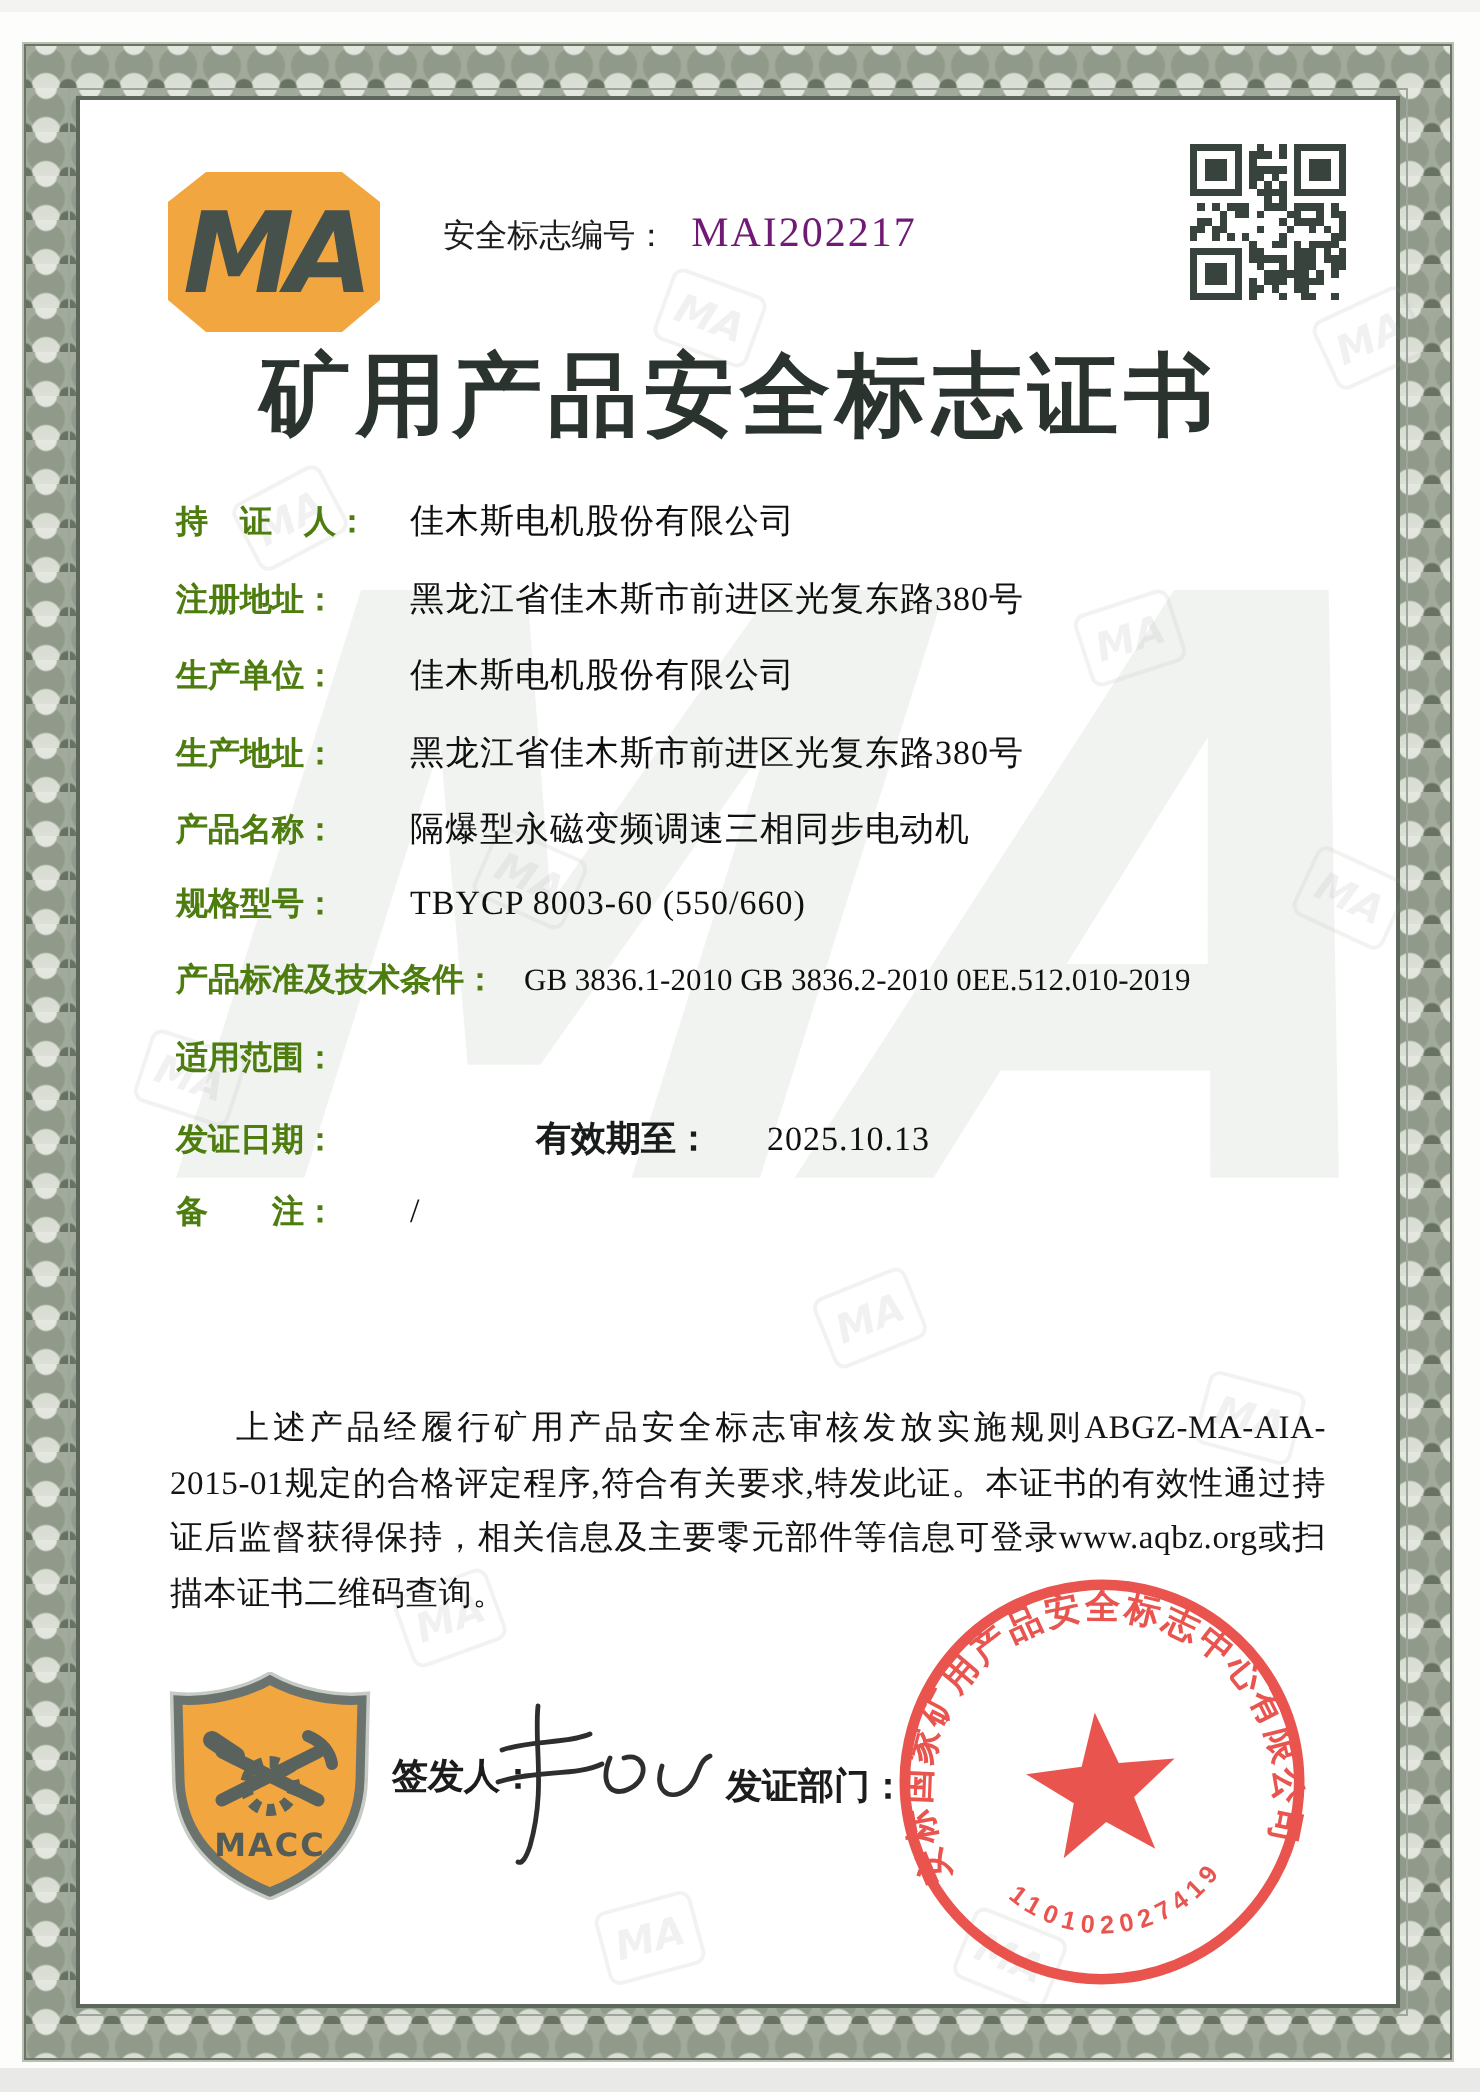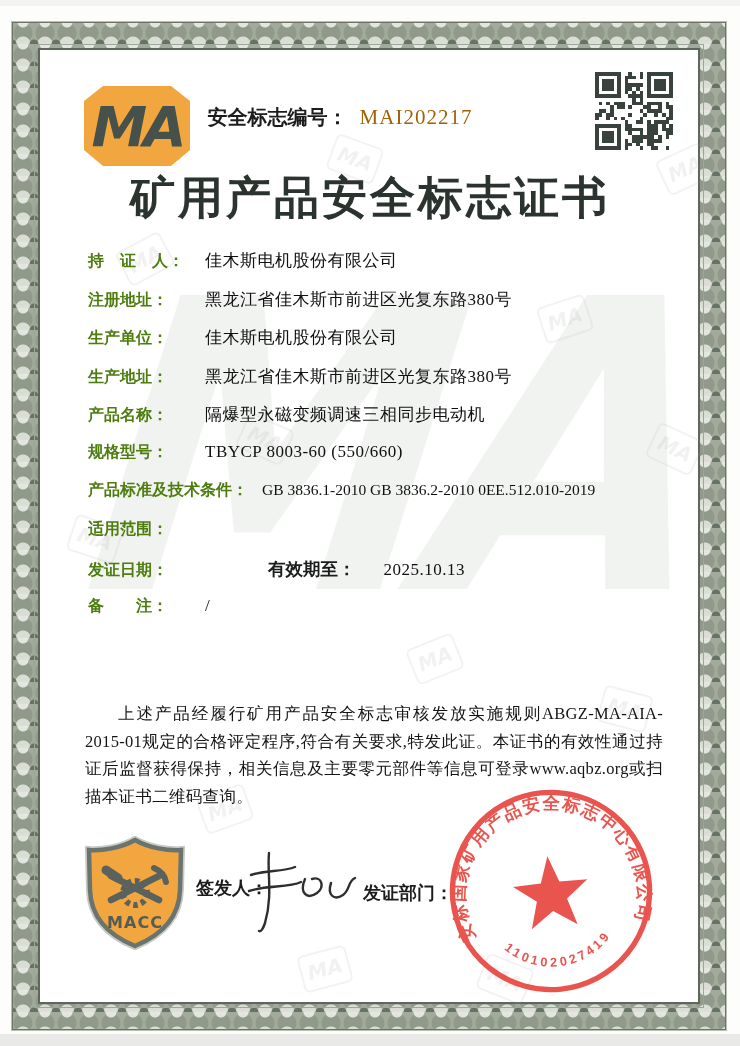--- a/index.html
+++ b/index.html
@@ -34,24 +34,24 @@
   }
   .wm{
     position:absolute;z-index:1;width:46px;height:34px;border:2px solid #9aa396;border-radius:6px;
     display:flex;align-items:center;justify-content:center;opacity:.12;pointer-events:none;
     font-family:"DejaVu Sans",sans-serif;font-style:italic;font-weight:900;font-size:20px;color:#8d968a;
   }
   
   .content{position:absolute;inset:0;z-index:2;}
   .ma-logo{position:absolute;left:84px;top:86px;width:106px;height:80px;}
   .certno-line{position:absolute;left:0;right:60px;top:104px;display:flex;justify-content:center;align-items:baseline;}
-  .certno-label{font-weight:700;font-size:20px;color:#20262
+  .certno-label{font-weight:400;font-size:16px;color:#20262
 
 3;}
-  .certno-value{font-family:"Liberation Serif",serif;font-size:21px;margin-left:12px;letter-spacing:1px;color:#a16207;}
+  .certno-value{font-family:"Liberation Serif",serif;font-size:21px;margin-left:12px;letter-spacing:1px;color:#701a75;}
   .qr{position:absolute;left:595px;top:72px;width:78px;height:78px;}
   .doc-title{
     position:absolute;left:0;right:0;top:168px;text-align:center;
     font-family:"Liberation Serif",serif;font-weight:900;font-size:45px;letter-spacing:3px;color:#2b332f;
   }
   .fields{position:absolute;left:88px;top:249px;width:575px;}
   .frow{display:flex;align-items:baseline;height:26px;margin-bottom:12.5px;white-space:nowrap;}
   .flabel{font-weight:700;font-size:16px;color:#4d7c0f;flex:0 0 117px;}
   .flabel.wide{flex:0 0 auto;margin-right:14px;}
   .fvalue{font-family:"Liberation Serif",serif;font-size:17px;color:#101010;letter-spacing:.5px;}

